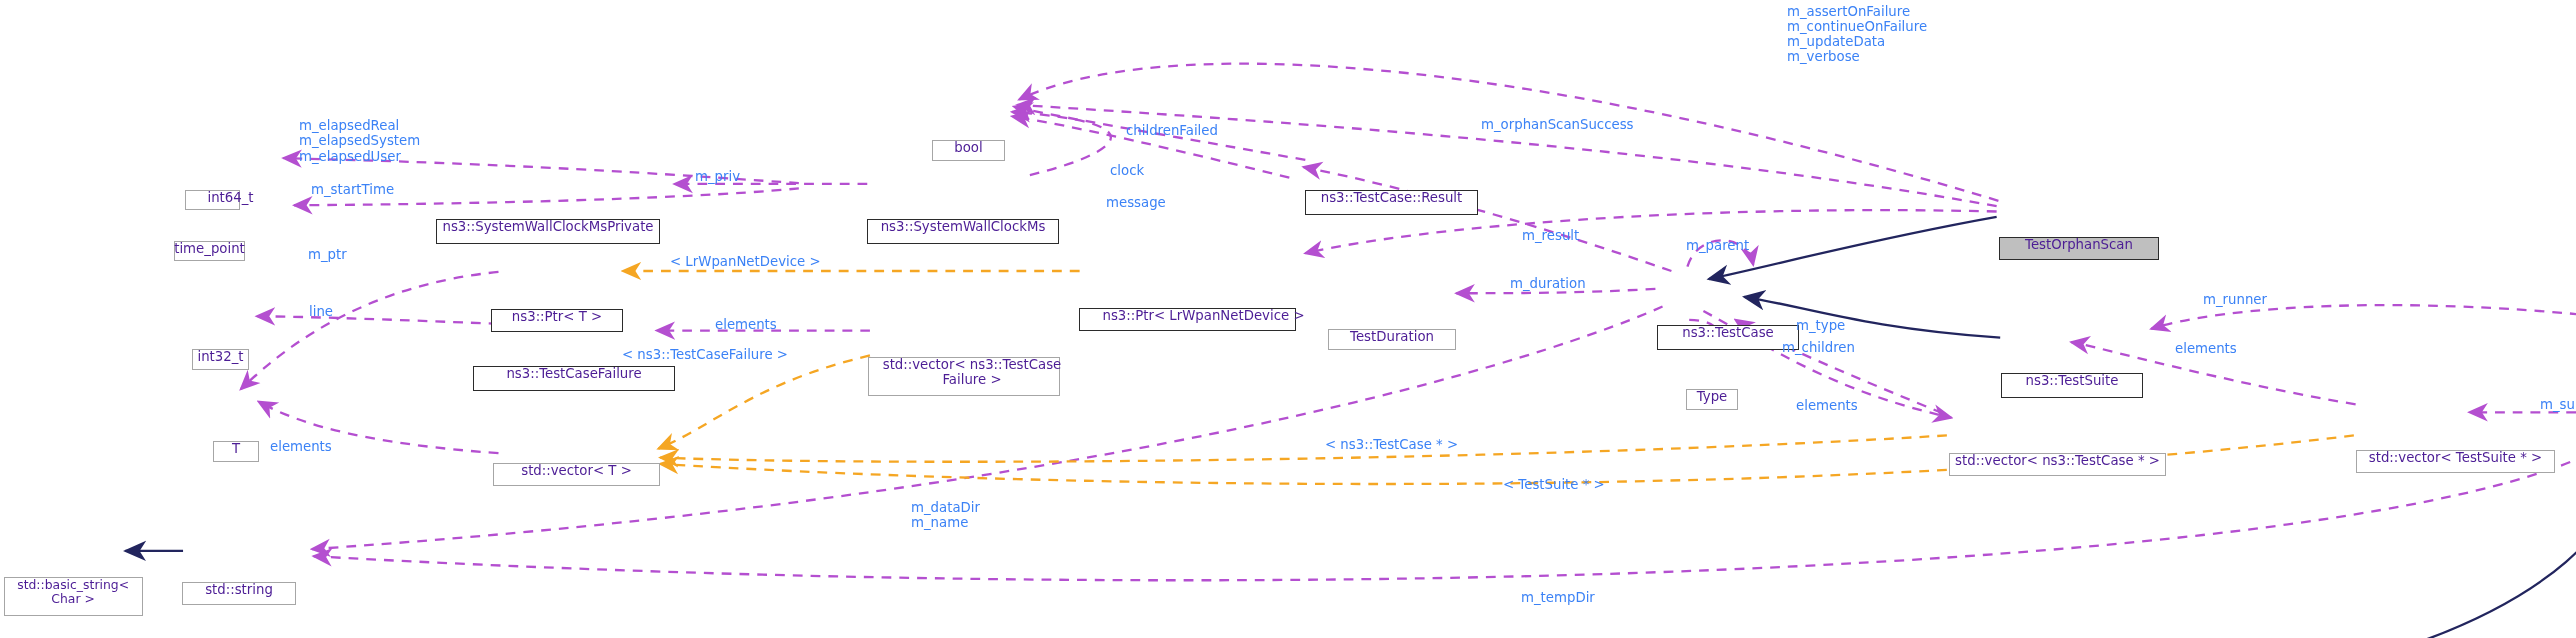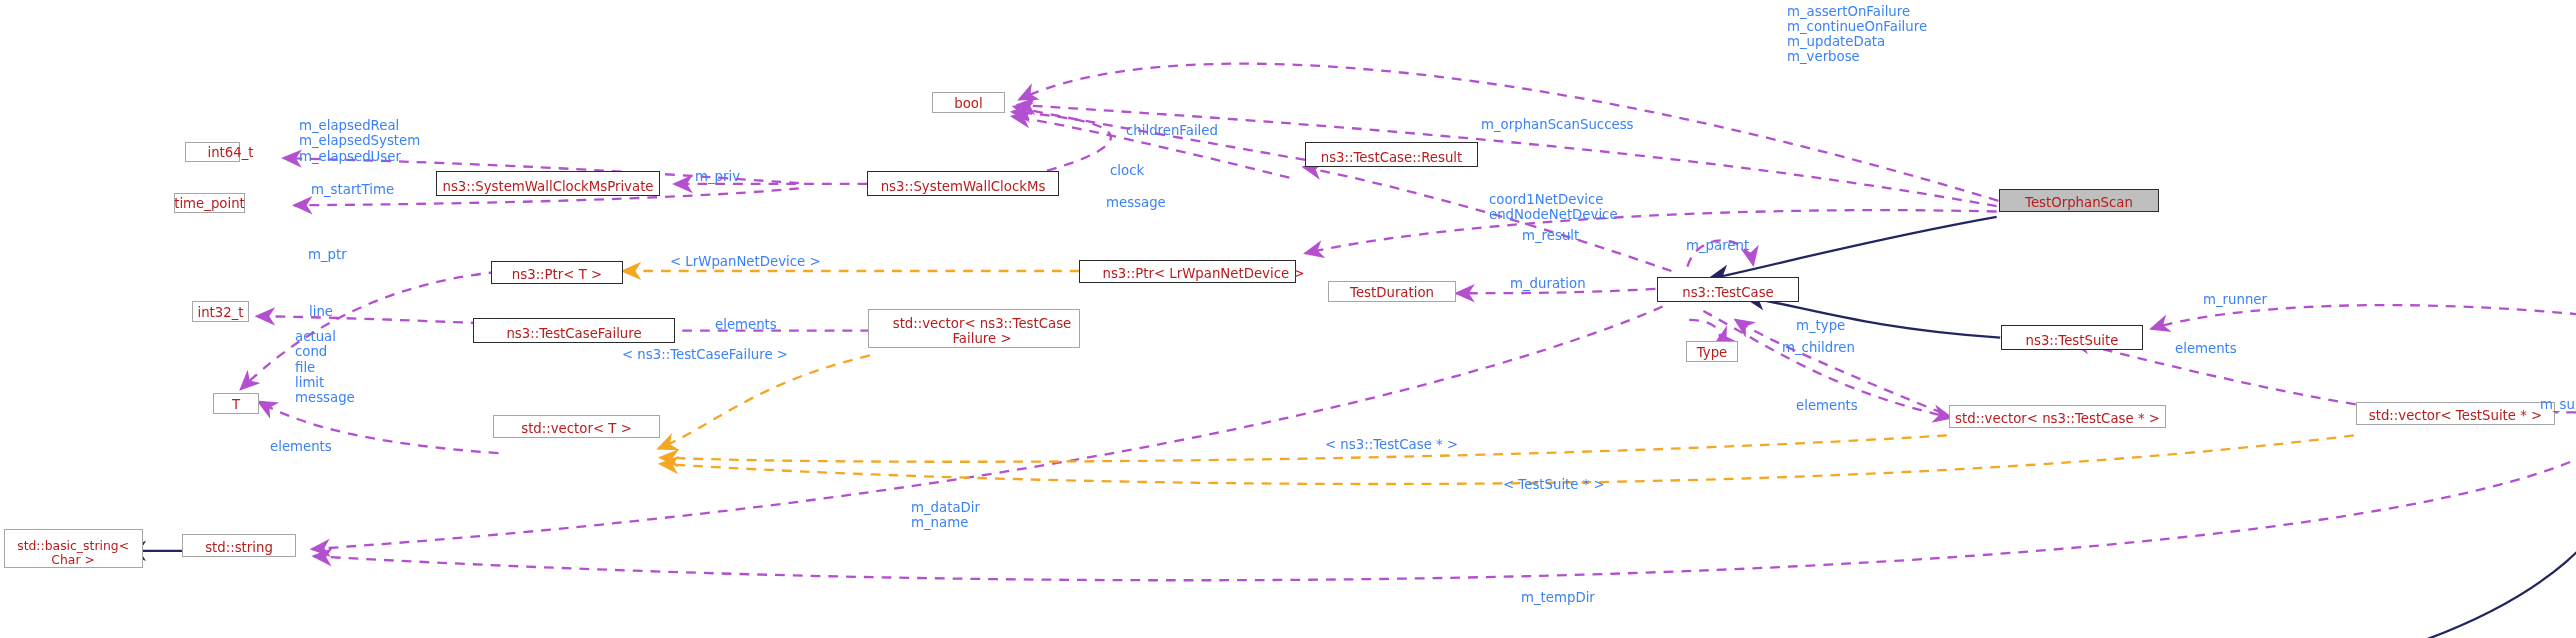--- a/index.html
+++ b/index.html
@@ -1,22 +1,22 @@
 <!DOCTYPE html>
 <html style="font-size:14.2px"><head>
 <meta charset="utf-8">
 <style>
   html,body{margin:0;padding:0;background:#fff;}
   #stage{position:relative;width:2576px;height:638px;background:#ffffff;
          font-family:"DejaVu Sans","Liberation Sans",sans-serif;overflow:hidden;}
   svg.edges{position:absolute;left:0;top:0;width:2576px;height:638px;}
-  .node{position:absolute;box-sizing:border-box;display:flex;align-items:flex-end;
+  .node{position:absolute;box-sizing:border-box;display:flex;align-items:flex-start;
         justify-content:center;text-align:center;line-height:1.12;
-        font-size:13.3px;color:#b91c1c;background:#ffffff;border:0.9px solid #a6a6a6;
-        white-space:pre;}
+        font-size:13.3px;color:#4c1d95;background:#ffffff;border:0.9px solid #a6a6a6;
+        white-space:pre;margin-top:48px;}
   .node.thick{border:1.8px solid #2b2b2b;}
   .node.hl{background:#bfbfbf;border:1.8px solid #2b2b2b;}
   .lbl{position:absolute;font-size:13.3px;color:#3b82f6;text-align:left;
        white-space:pre;line-height:1.15;}
 </style>
 </head>
 <body>
 
 <div id="stage">
 
@@ -97,21 +97,21 @@
   <div class="node plain" style="left:1328px;top:281px;width:128px;height:21.3px;"><span>TestDuration</span></div>
 
   <div class="node thick" style="left:1657px;top:277px;width:142px;height:25px;"><span>ns3::TestCase</span></div>
 
   <div class="node thick" style="left:2001px;top:325px;width:142px;height:25px;"><span>ns3::TestSuite</span></div>
 
   <div class="node plain" style="left:192px;top:301px;width:57px;height:21.3px;"><span>int32_t</span></div>
 
   <div class="node thick" style="left:473px;top:318px;width:202px;height:25px;"><span>ns3::TestCaseFailure</span></div>
 
-  <div class="node plain" style="left:868px;top:309px;width:212px;height:39px;padding-left:16px;"><span>std::vector&lt; ns3::TestCase
+  <div class="node plain" style="left:868px;top:309px;width:192px;height:39px;padding-left:16px;"><span>std::vector&lt; ns3::TestCase
 Failure &gt;</span></div>
 
   <div class="node plain" style="left:1686px;top:341px;width:52px;height:21.3px;"><span>Type</span></div>
 
   <div class="node plain" style="left:213px;top:393px;width:46px;height:21.3px;"><span>T</span></div>
 
   <div class="node plain" style="left:493px;top:415px;width:167px;height:23px;"><span>std::vector&lt; T &gt;</span></div>
 
   <div class="node plain" style="left:1949px;top:405px;width:217px;height:23px;"><span>std::vector&lt; ns3::TestCase * &gt;</span></div>
 
@@ -136,40 +136,33 @@
 
   <div class="lbl" style="left:1106px;top:195px;width:92px;"><span>message</span></div>
 
   <div class="lbl" style="left:1787px;top:3.6px;width:267px;"><span>m_assertOnFailure
 m_continueOnFailure
 m_updateData
 m_verbose</span></div>
 
   <div class="lbl" style="left:1481px;top:117px;width:270px;"><span>m_orphanScanSuccess</span></div>
 
-  <div class="lbl" style="left:1489px;top:192px;width:231px;"><span>coord1NetDevice
-endNodeNetDevice</span></div>
 
   <div class="lbl" style="left:1522px;top:228px;width:124px;"><span>m_result</span></div>
 
   <div class="lbl" style="left:1686px;top:238px;width:124px;"><span>m_parent</span></div>
 
   <div class="lbl" style="left:308px;top:247px;width:85px;"><span>m_ptr</span></div>
 
   <div class="lbl" style="left:670px;top:254px;width:242px;"><span>&lt; LrWpanNetDevice &gt;</span></div>
 
   <div class="lbl" style="left:1510px;top:276px;width:146px;"><span>m_duration</span></div>
 
   <div class="lbl" style="left:309px;top:304px;width:71px;"><span>line</span></div>
 
-  <div class="lbl" style="left:295px;top:329px;width:107px;"><span>actual
-cond
-file
-limit
-message</span></div>
 
   <div class="lbl" style="left:715px;top:317px;width:124px;"><span>elements</span></div>
 
   <div class="lbl" style="left:622px;top:347px;width:295px;"><span>&lt; ns3::TestCaseFailure &gt;</span></div>
 
   <div class="lbl" style="left:1796px;top:318px;width:103px;"><span>m_type</span></div>
 
   <div class="lbl" style="left:1782px;top:340px;width:139px;"><span>m_children</span></div>
 
   <div class="lbl" style="left:2203px;top:292px;width:128px;"><span>m_runner</span></div>

